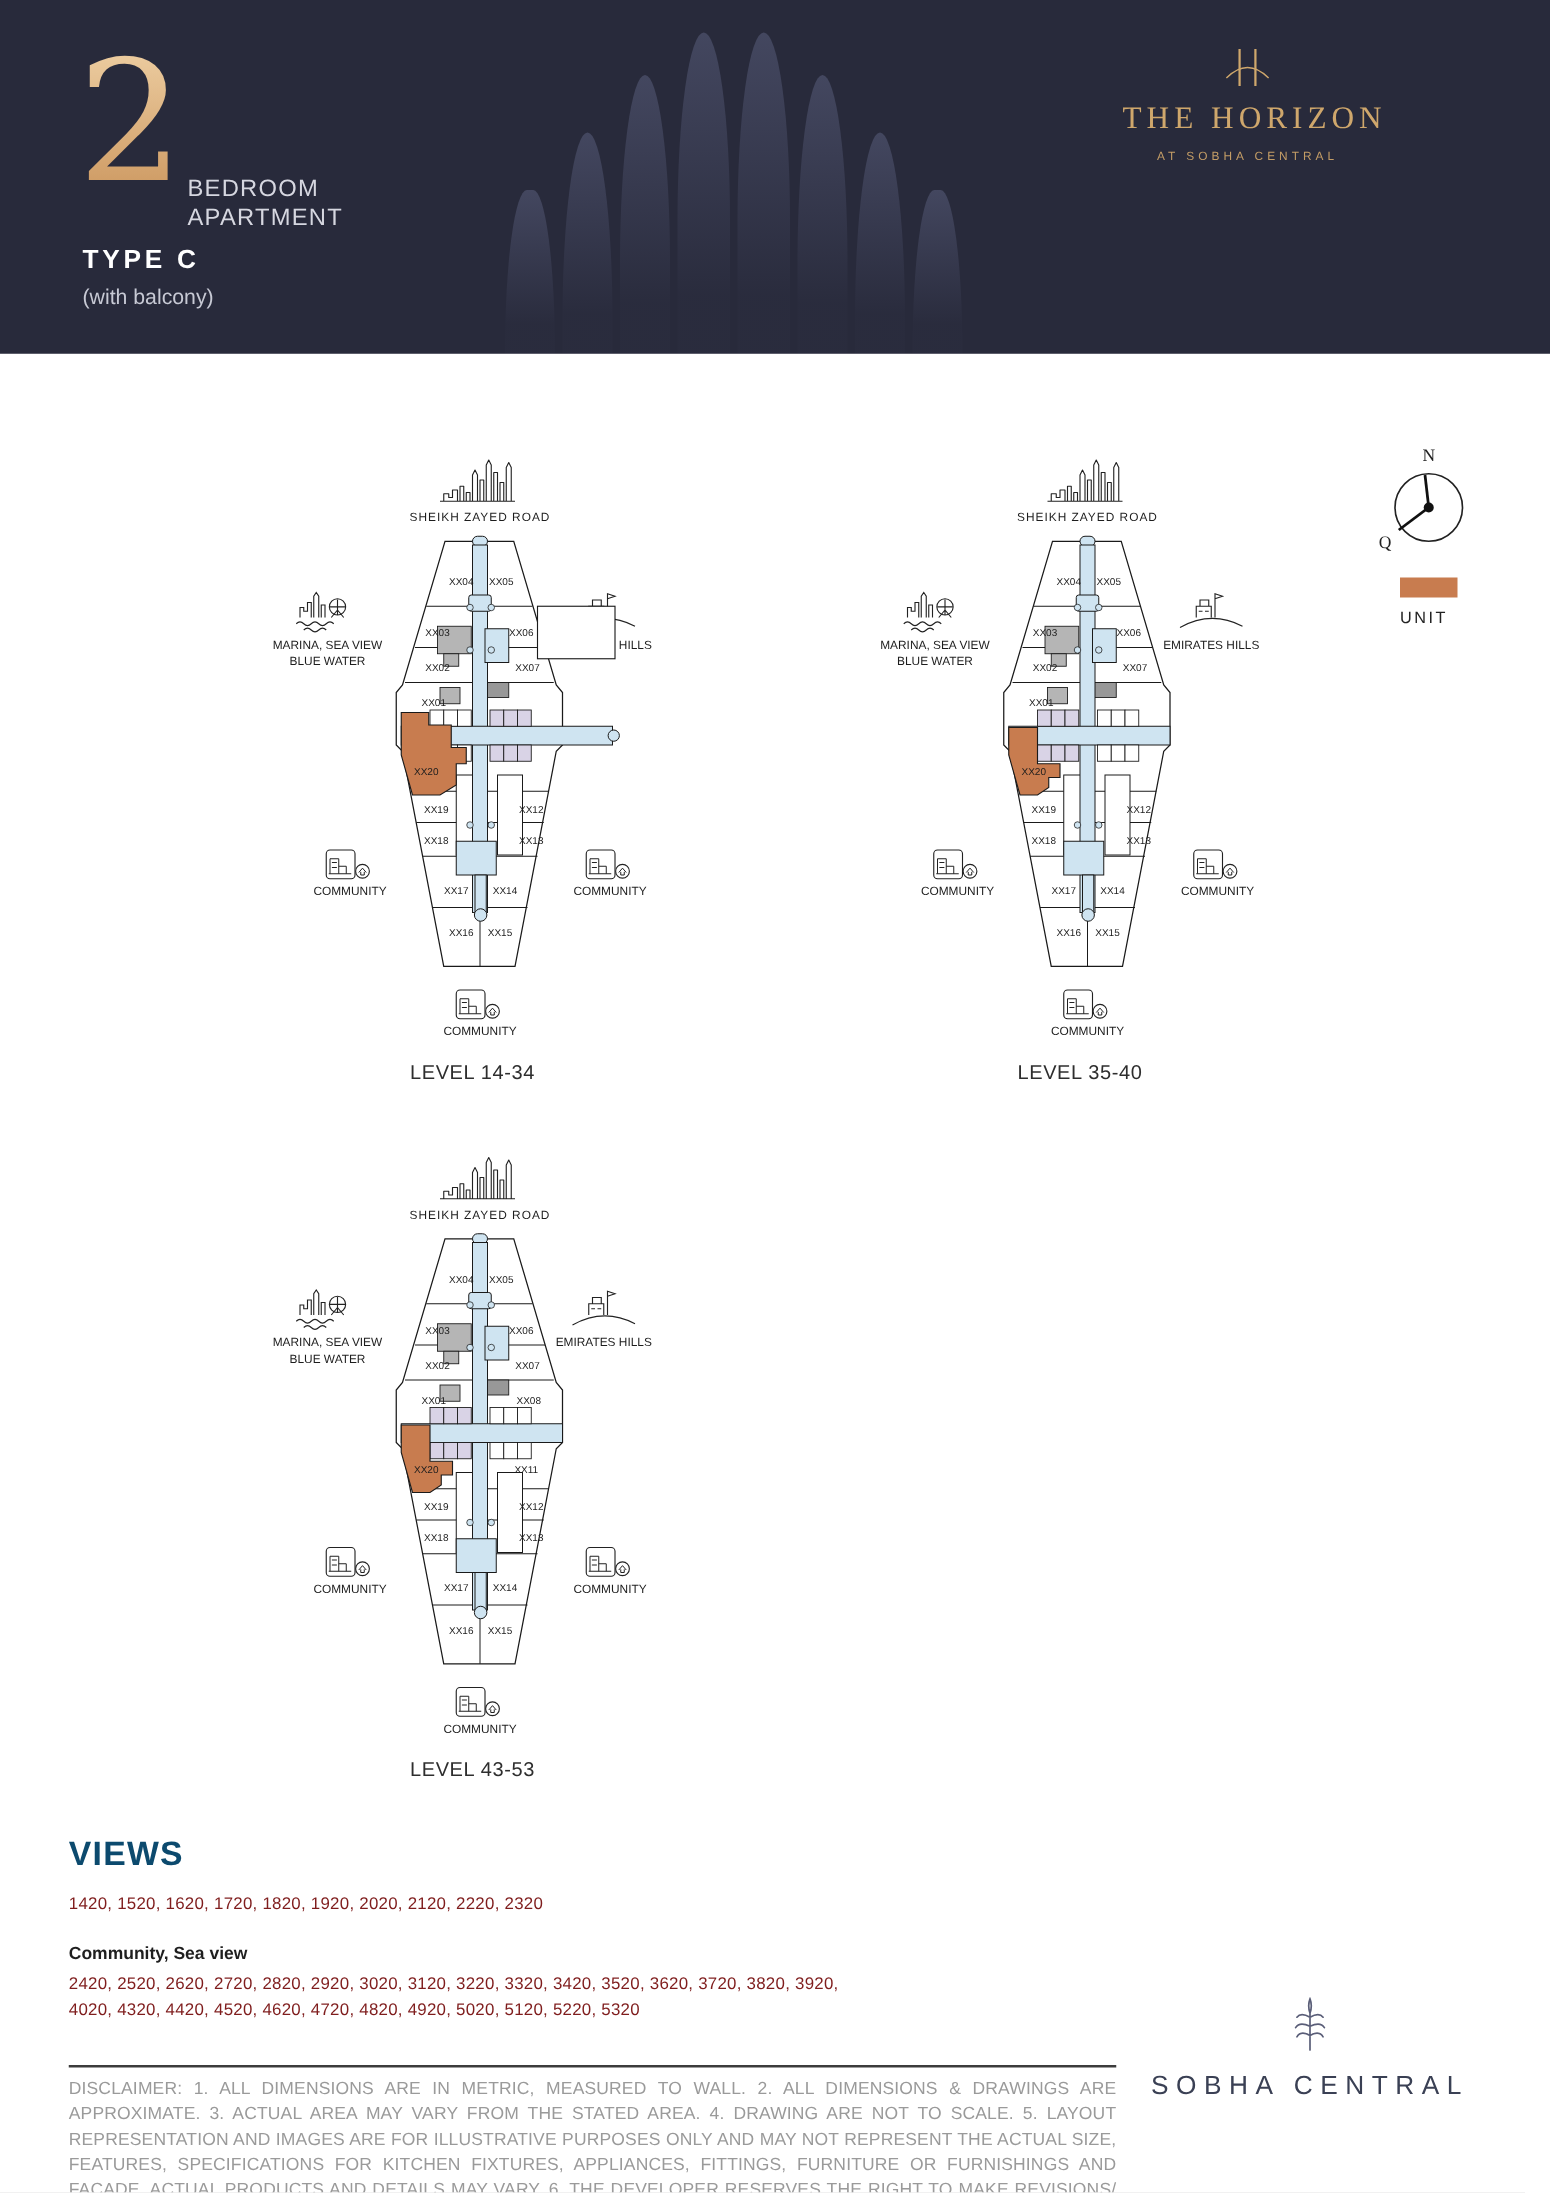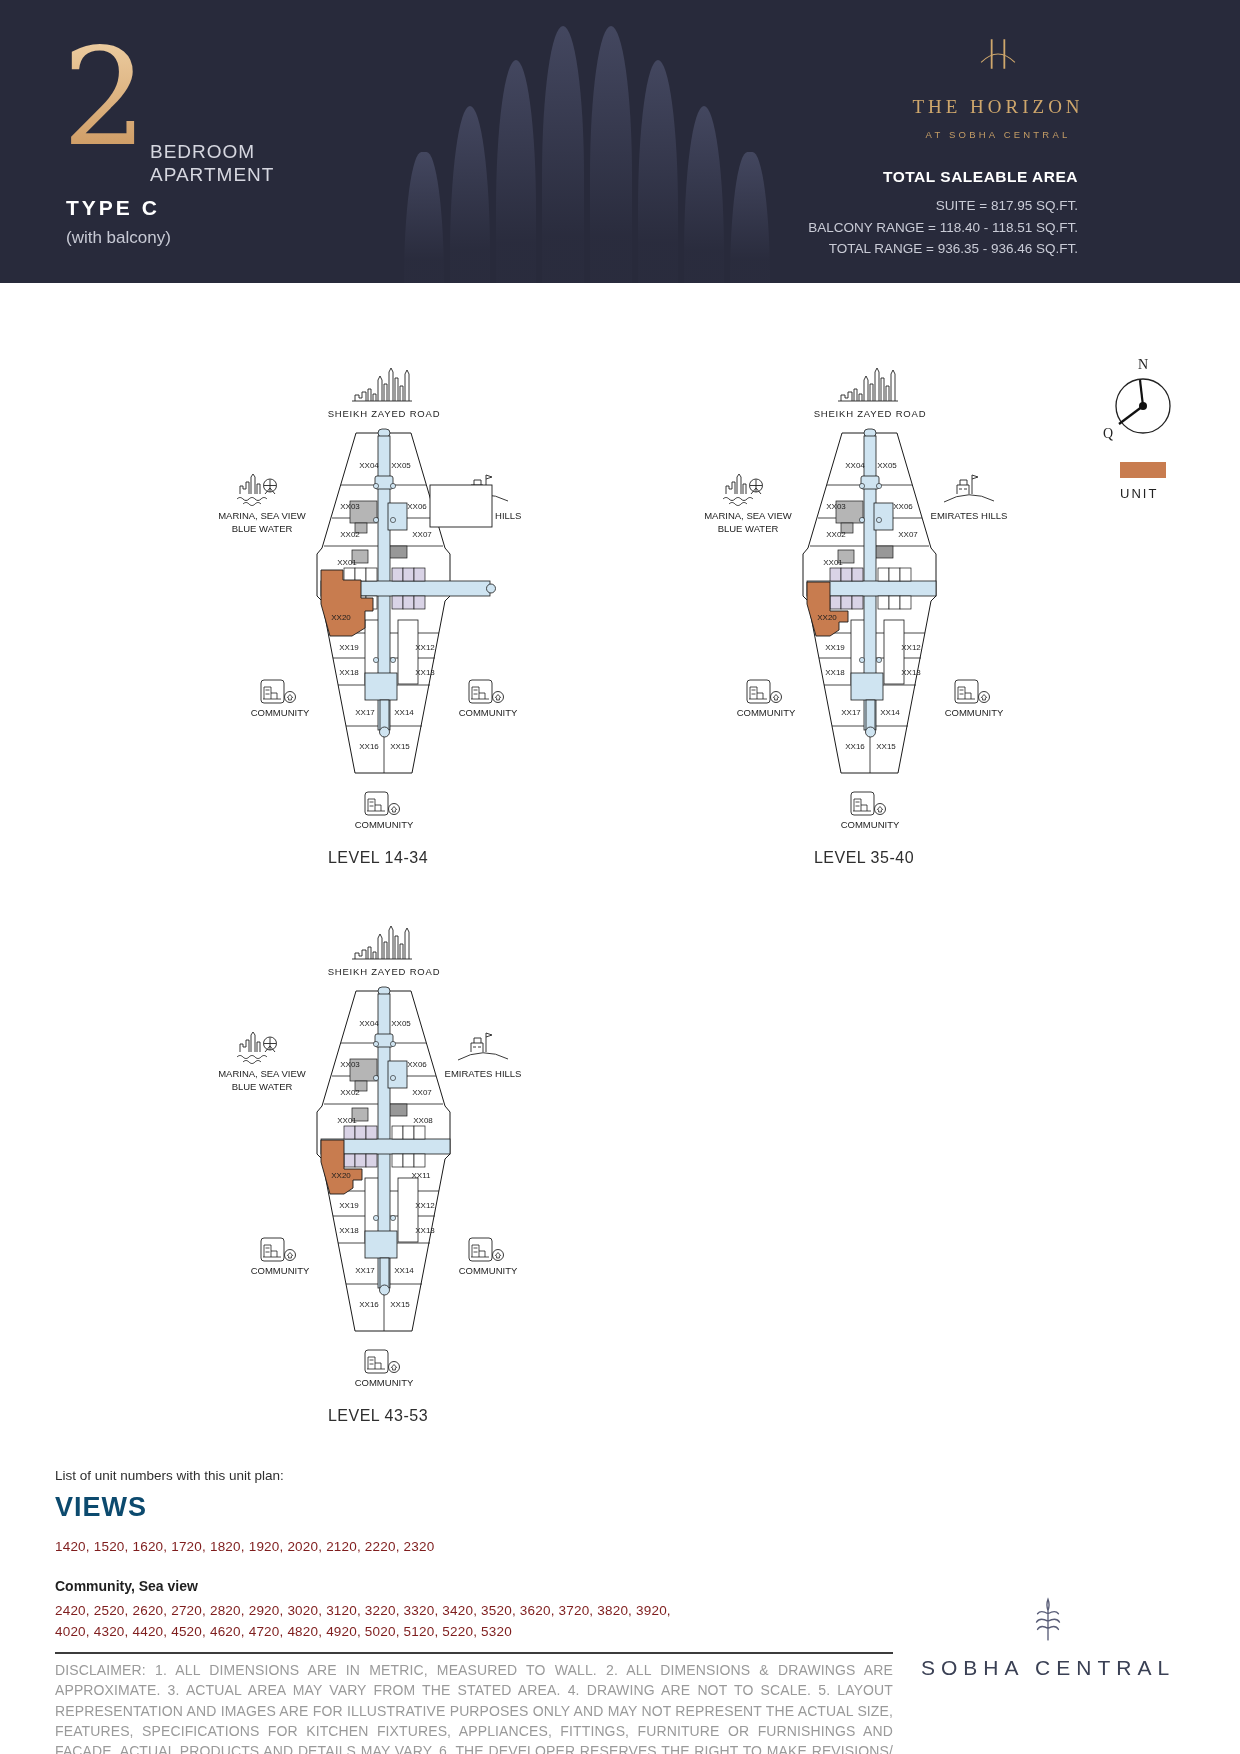--- a/index.html
+++ b/index.html
@@ -15,21 +15,21 @@
   .f5{left:590px;top:26px;width:42px}.f6{left:638px;top:60px;width:40px}
   .f7{left:684px;top:106px;width:40px}.f8{left:730px;top:152px;width:40px}
 
   .big-number{position:absolute;left:62px;top:18px;font-family:"DejaVu Serif",serif;font-size:134px;line-height:1.2;
       background:linear-gradient(180deg,#f2d6ac,#c78f55);-webkit-background-clip:text;background-clip:text;color:transparent;}
   .subtitle{position:absolute;left:150px;top:140px;font-size:19px;letter-spacing:1px;color:#d6d7e0;line-height:1.22;}
   .type-label{position:absolute;left:66px;top:196px;font-size:21px;font-weight:bold;letter-spacing:3px;color:#ffffff;text-align:right;}
   .balcony-note{position:absolute;left:66px;top:228px;font-size:17px;color:#c7c9d4;}
 
   .brand{position:absolute;top:36px;right:142px;width:200px;text-align:center;color:#cfa76c;}
-  .brand-name{font-family:"Liberation Serif",serif;font-size:19px;letter-spacing:4px;margin-top:20px;white-space:nowrap;}
+  .brand-name{font-family:"Liberation Serif",serif;font-size:25px;letter-spacing:4px;margin-top:4px;white-space:nowrap;}
   .brand-tagline{font-size:9.5px;letter-spacing:3.2px;margin-top:11px;color:#c49d66;}
   .area-block{position:absolute;top:168px;right:162px;width:330px;text-align:right;}
   .area-title{font-size:15.5px;font-weight:bold;color:#ffffff;letter-spacing:.5px;margin-bottom:9px;}
   .area-line{font-size:13.5px;color:#c9cbd6;line-height:1.6;}
 
   
   .compass{position:absolute;left:1096px;top:349px;}
   .unit-legend{position:absolute;left:1120px;top:462px;width:60px;}
   .unit-swatch{width:46px;height:16px;}
   .unit-word{font-size:13px;letter-spacing:2px;color:#222;margin-top:8px;}
@@ -80,26 +80,20 @@
 
     <div class="brand">
       <svg width="38" height="36" viewBox="0 0 36 34">
         <path d="M12,3 V31 M24,3 V31" stroke="#cfa76c" stroke-width="1.7" fill="none"></path>
         <path d="M2,25 Q18,9 34,25" stroke="#cfa76c" stroke-width="1.1" fill="none"></path>
       </svg>
       <div class="brand-name">THE HORIZON</div>
       <div class="brand-tagline">AT SOBHA CENTRAL</div>
     </div>
 
-    <div class="area-block">
-      <div class="area-title">TOTAL SALEABLE AREA</div>
-      <div class="area-line">SUITE = 817.95 SQ.FT.</div>
-      <div class="area-line">BALCONY RANGE = 118.40 - 118.51 SQ.FT.</div>
-      <div class="area-line">TOTAL RANGE = 936.35 - 936.46 SQ.FT.</div>
-    </div>
   </div>
 
   <svg class="compass" width="94" height="108" viewBox="0 0 94 108">
     <text x="47" y="20" text-anchor="middle" font-size="14" fill="#222" font-family="Liberation Serif, serif">N</text>
     <circle cx="47" cy="57" r="27" fill="none" stroke="#222" stroke-width="1.3"></circle>
     <line x1="47" y1="57" x2="44" y2="31" stroke="#111" stroke-width="2.2"></line>
     <line x1="47" y1="57" x2="23" y2="75" stroke="#111" stroke-width="2.2"></line>
     <circle cx="47" cy="57" r="4" fill="#111"></circle>
     <text x="12" y="89" text-anchor="middle" font-size="14" fill="#222" font-family="Liberation Serif, serif">Q</text>
   </svg>
@@ -372,21 +366,20 @@
         <text x="209" y="317" text-anchor="middle" font-size="8" fill="#1d1d1d">XX18</text>
         <text x="285" y="317" text-anchor="middle" font-size="8" fill="#1d1d1d">XX13</text>
         <text x="225" y="357" text-anchor="middle" font-size="8" fill="#1d1d1d">XX17</text>
         <text x="264" y="357" text-anchor="middle" font-size="8" fill="#1d1d1d">XX14</text>
         <text x="229" y="391" text-anchor="middle" font-size="8" fill="#1d1d1d">XX16</text>
         <text x="260" y="391" text-anchor="middle" font-size="8" fill="#1d1d1d">XX15</text>
       </svg>
   </div>
 
   <div class="views">
-    <p class="views-intro">List of unit numbers with this unit plan:</p>
     <h2 class="views-title">VIEWS</h2>
     <p class="views-group-units">1420, 1520, 1620, 1720, 1820, 1920, 2020, 2120, 2220, 2320</p>
     <p class="views-group-label">Community, Sea view</p>
     <p class="views-group-units">2420, 2520, 2620, 2720, 2820, 2920, 3020, 3120, 3220, 3320, 3420, 3520, 3620, 3720, 3820, 3920, 4020, 4320, 4420, 4520, 4620, 4720, 4820, 4920, 5020, 5120, 5220, 5320</p>
   </div>
 
   <div class="rule"></div>
   <div class="disclaimer">DISCLAIMER: 1. ALL DIMENSIONS ARE IN METRIC, MEASURED TO WALL. 2. ALL DIMENSIONS &amp; DRAWINGS ARE APPROXIMATE.  3. ACTUAL AREA MAY VARY FROM THE STATED AREA. 4. DRAWING ARE NOT TO SCALE. 5. LAYOUT REPRESENTATION AND IMAGES ARE FOR ILLUSTRATIVE PURPOSES ONLY AND MAY NOT REPRESENT THE ACTUAL SIZE, FEATURES, SPECIFICATIONS FOR KITCHEN FIXTURES, APPLIANCES, FITTINGS, FURNITURE OR FURNISHINGS AND FACADE. ACTUAL PRODUCTS AND DETAILS MAY VARY. 6. THE DEVELOPER RESERVES THE RIGHT TO MAKE REVISIONS/ ALTERATIONS, AT ITS ABSOLUTE DISCRETION, WITHOUT PRIOR INTIMATION OR ANY LIABILITY WHATSOEVER.</div>
 
   <div class="footer-brand">

